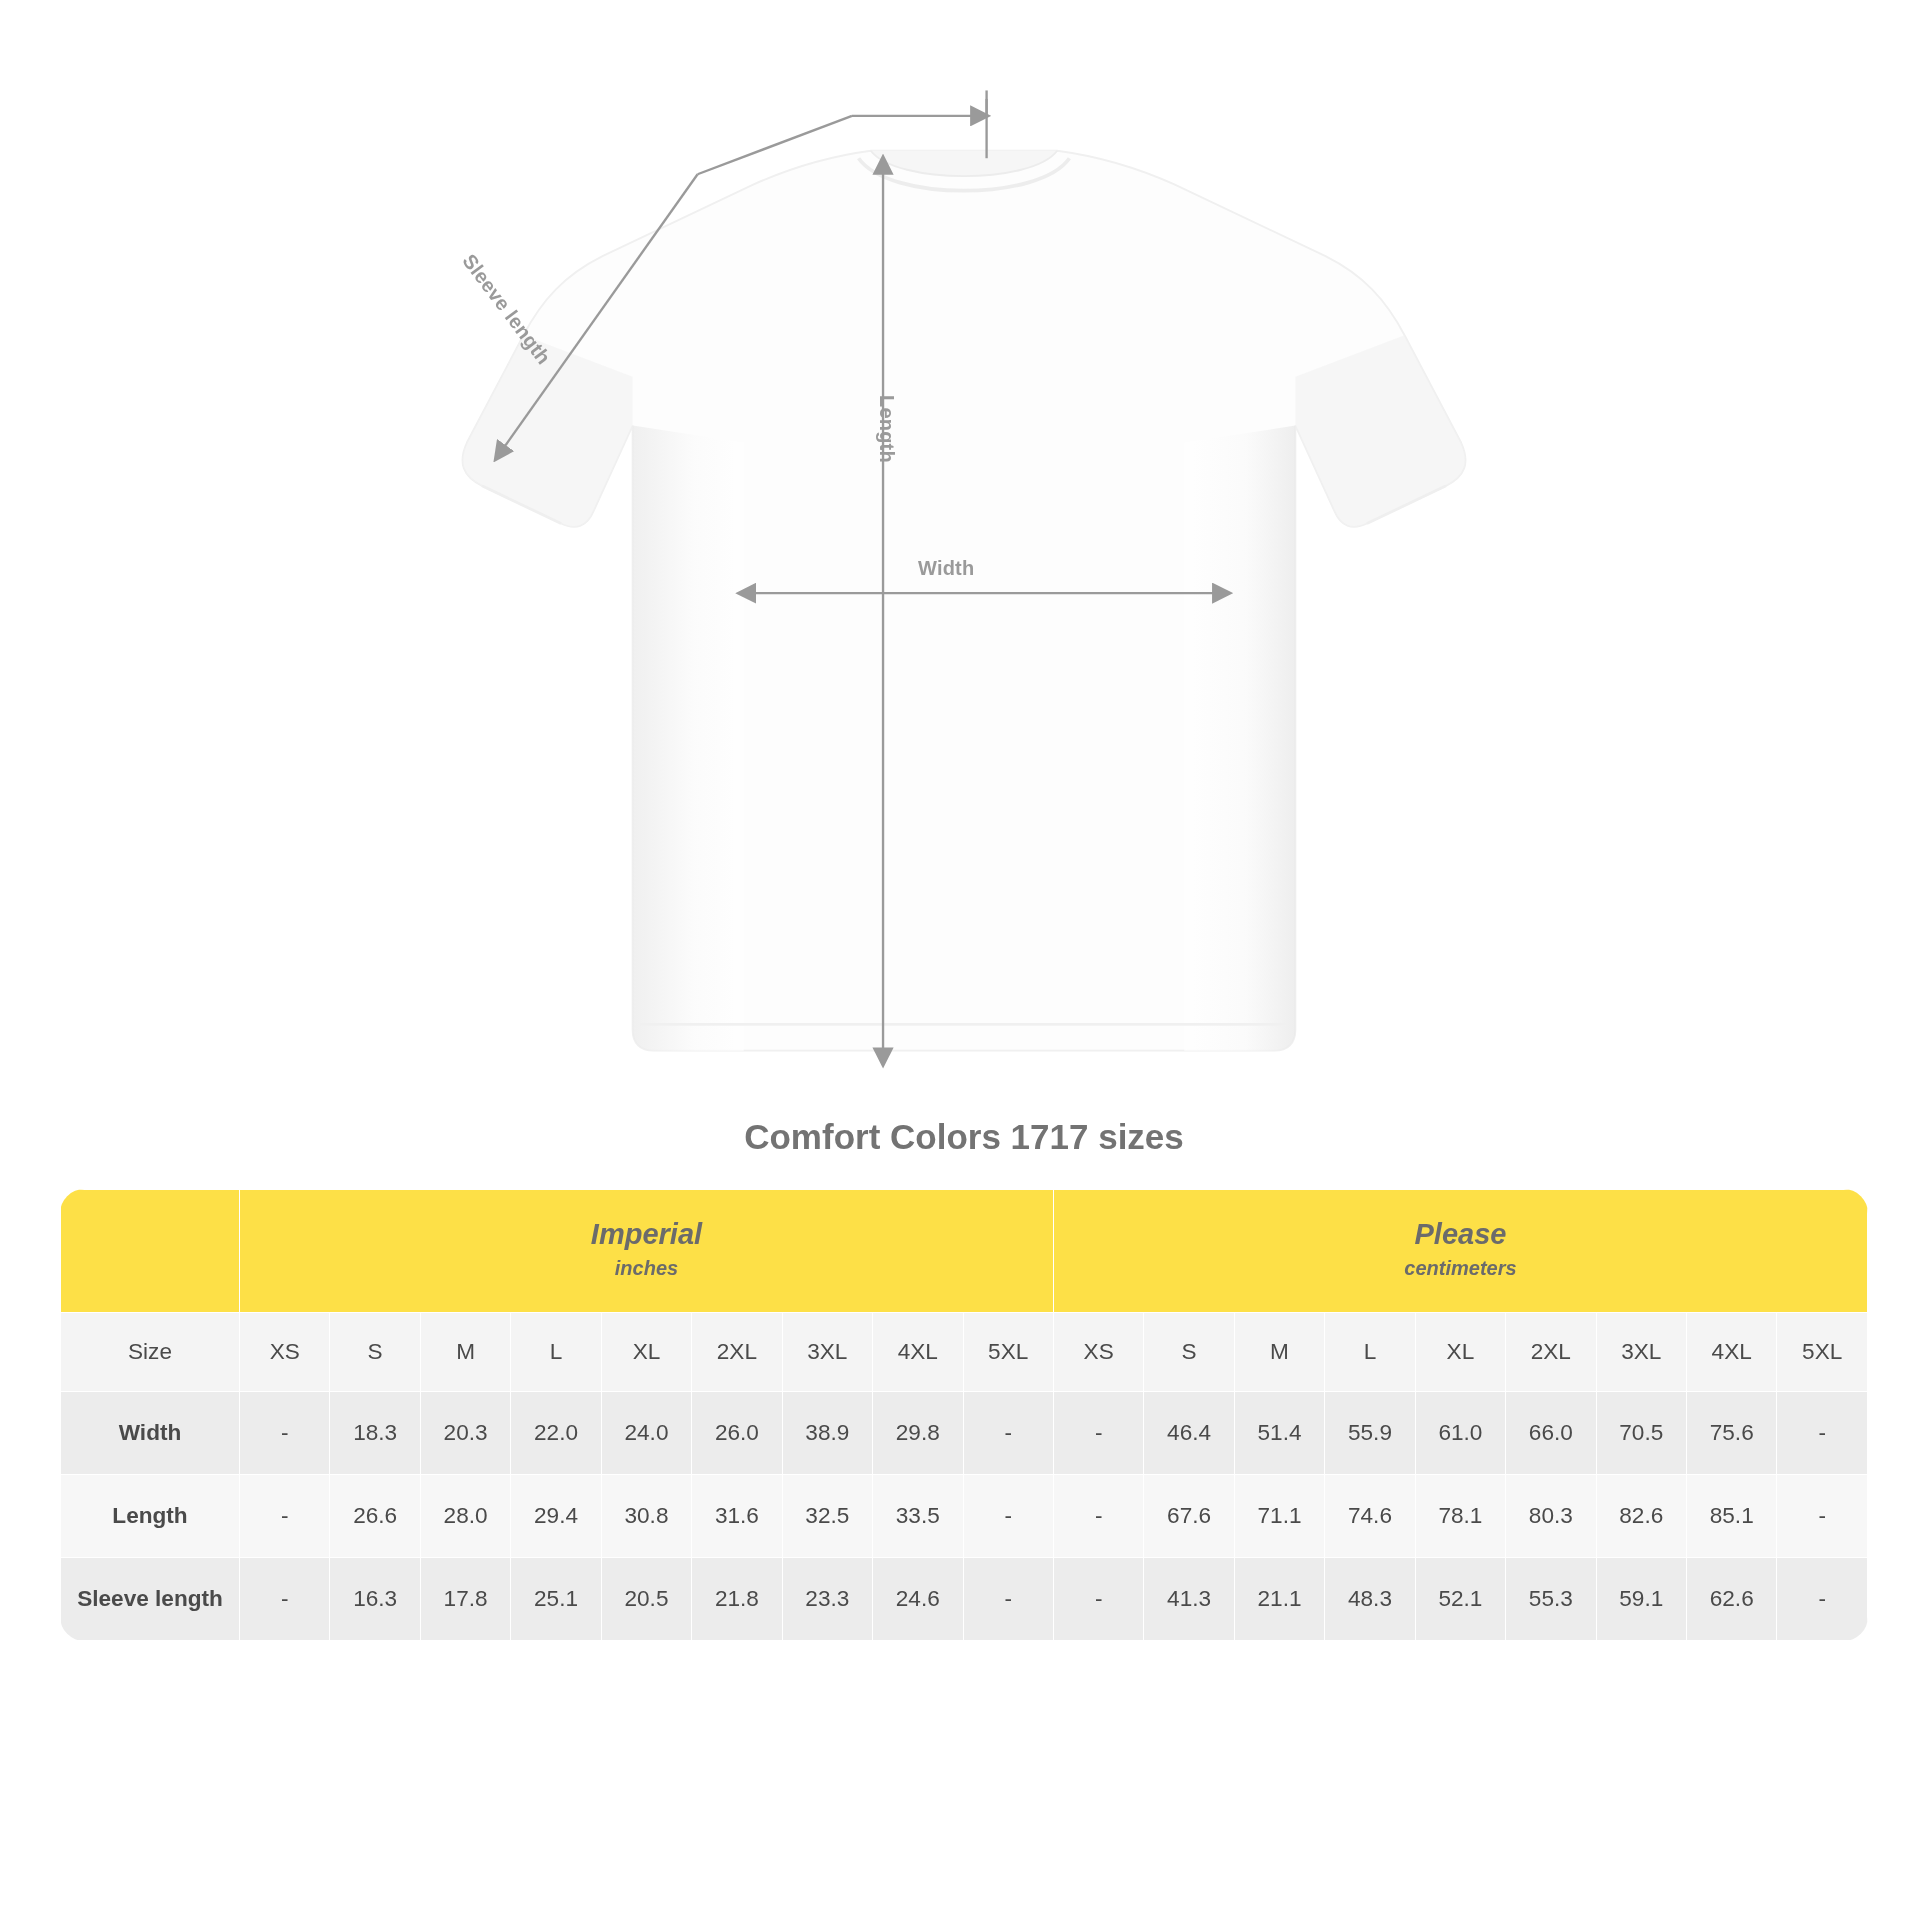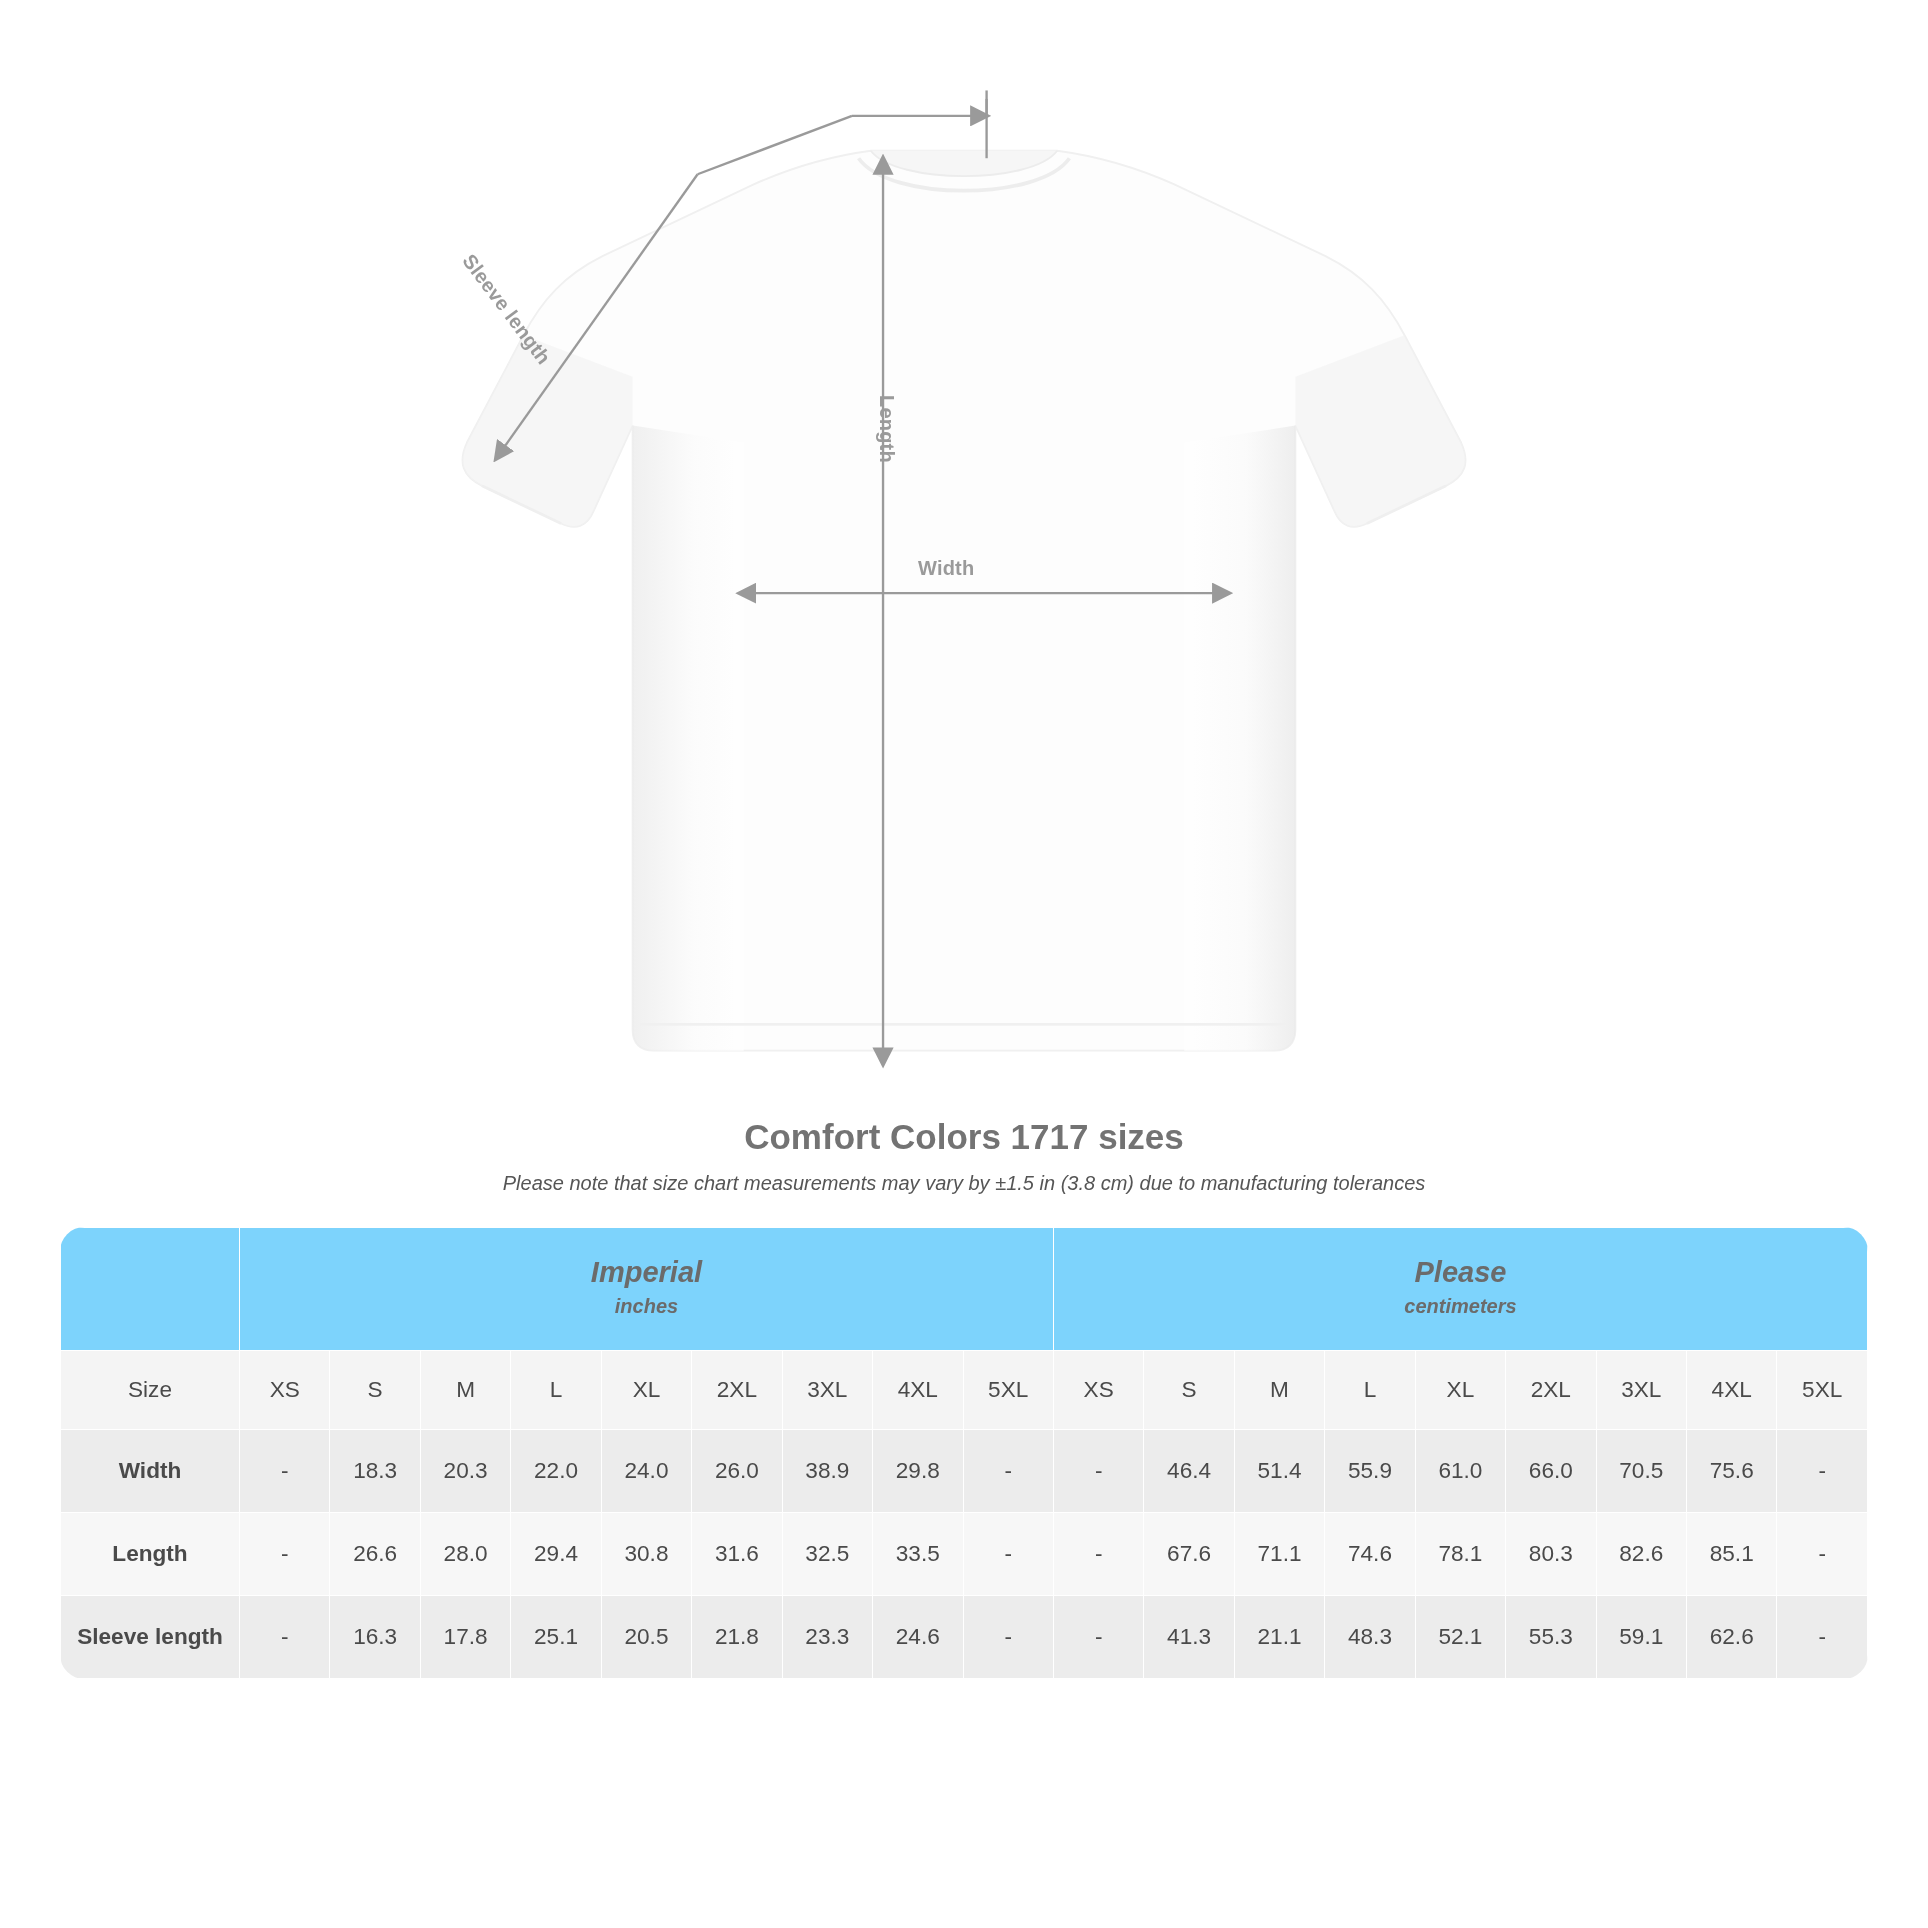--- a/index.html
+++ b/index.html
@@ -82,21 +82,21 @@
     table-layout: fixed;
   }
   table.sizes th, table.sizes td {
     text-align: center;
     vertical-align: middle;
     font-size: 22.6px;
     color: #4a4a4a;
     border: 0.9px solid #ffffff;
   }
   .unit-row th {
-    background: #7dd3fc;
+    background: #fde047;
     padding: 26px 0 28px 0;
   }
   .unit-title {
     font-size: 29px;
     font-style: italic;
     font-weight: bold;
     color: #6b6b6b;
     line-height: 1.25;
   }
   .unit-sub {
@@ -209,21 +209,20 @@
       </g>
     </svg>
 
     <span class="dim-label" id="label-width">Width</span>
     <span class="dim-label" id="label-length">Length</span>
     <span class="dim-label" id="label-sleeve">Sleeve length</span>
   </div>
 
   <div class="heading-block">
     <h1 class="chart-title">Comfort Colors 1717 sizes</h1>
-    <p class="chart-note">Please note that size chart measurements may vary by ±1.5 in (3.8 cm) due to manufacturing tolerances</p>
   </div>
 
   <div class="table-wrap">
     <table class="sizes">
       <colgroup>
         <col class="first-col">
         <col span="18">
       </colgroup>
       <thead>
         <tr class="unit-row">

